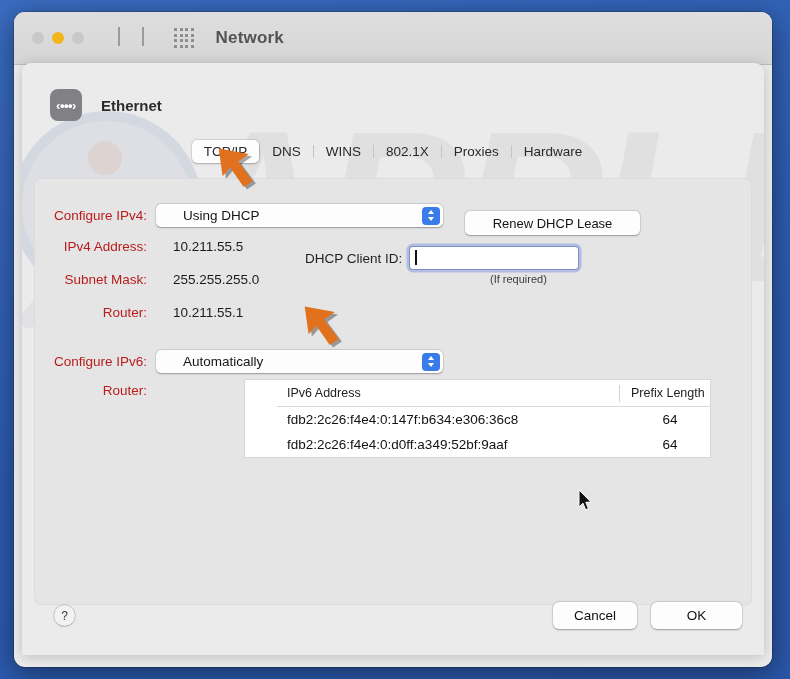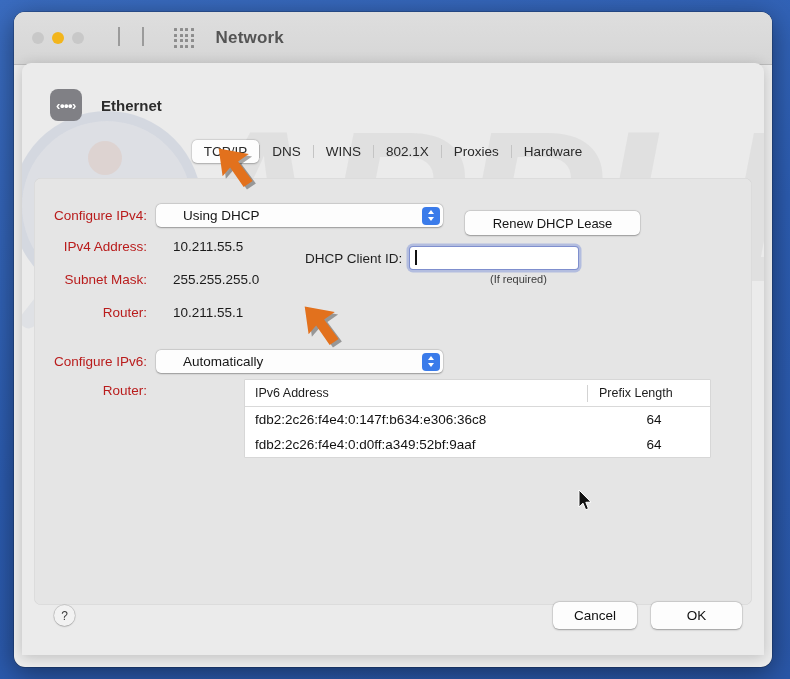--- a/index.html
+++ b/index.html
@@ -352,20 +352,21 @@
   }
 
   
   #v6table {
     position: absolute;
     left: 211px;
     top: 202px;
     width: 465px;
     background: #fff;
     box-shadow: 0 0 0 .5px rgba(0,0,0,.12);
+    padding-left: 32px;
   }
   #v6head {
     display: flex;
     height: 27px;
     align-items: center;
     background: #fff;
     border-bottom: 1px solid #d9d9d9;
     font-size: 12.5px;
     color: #1d1d1d;
   }

